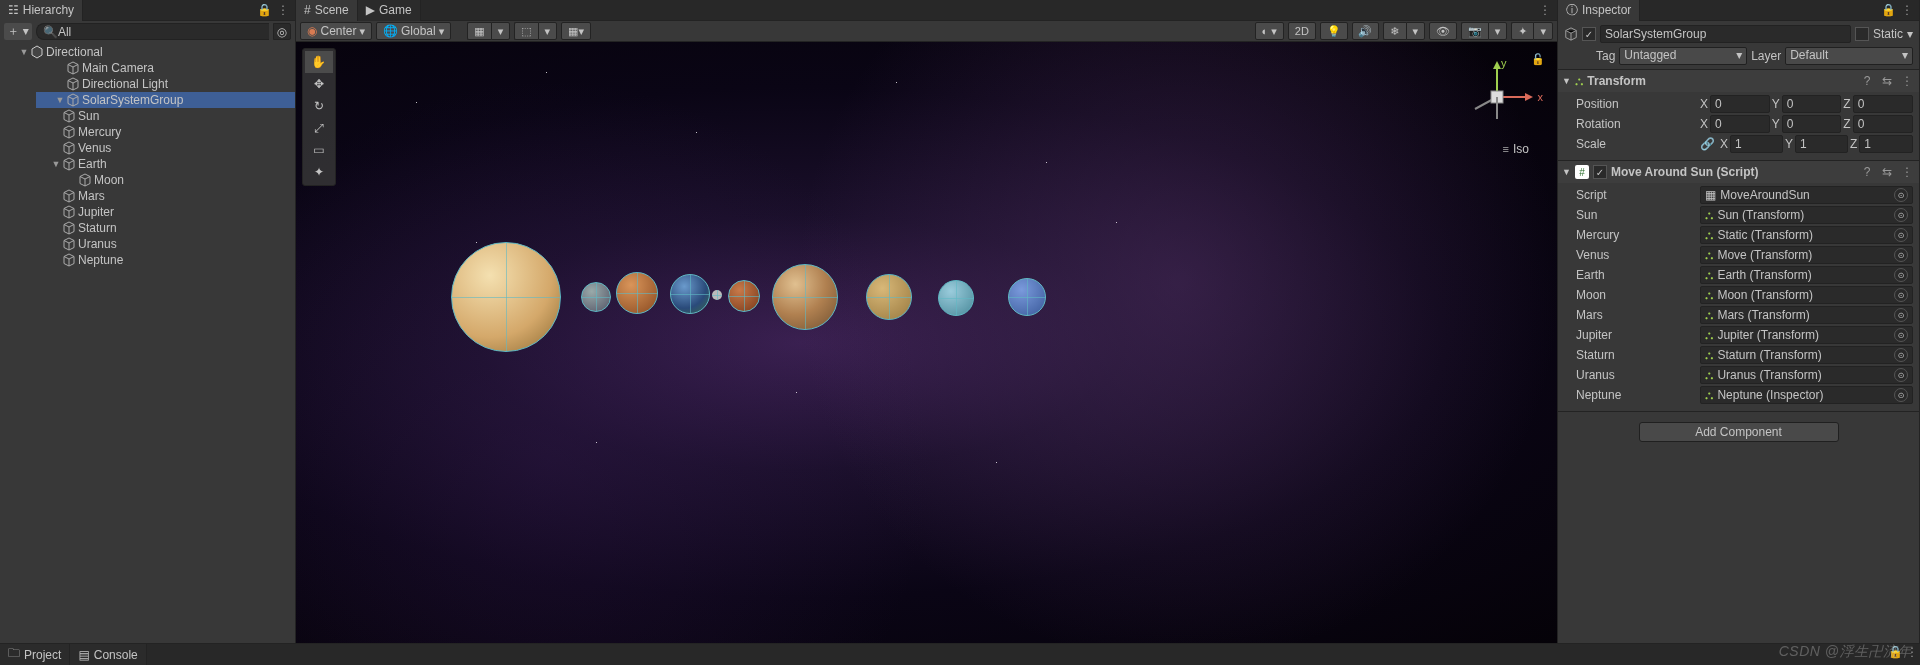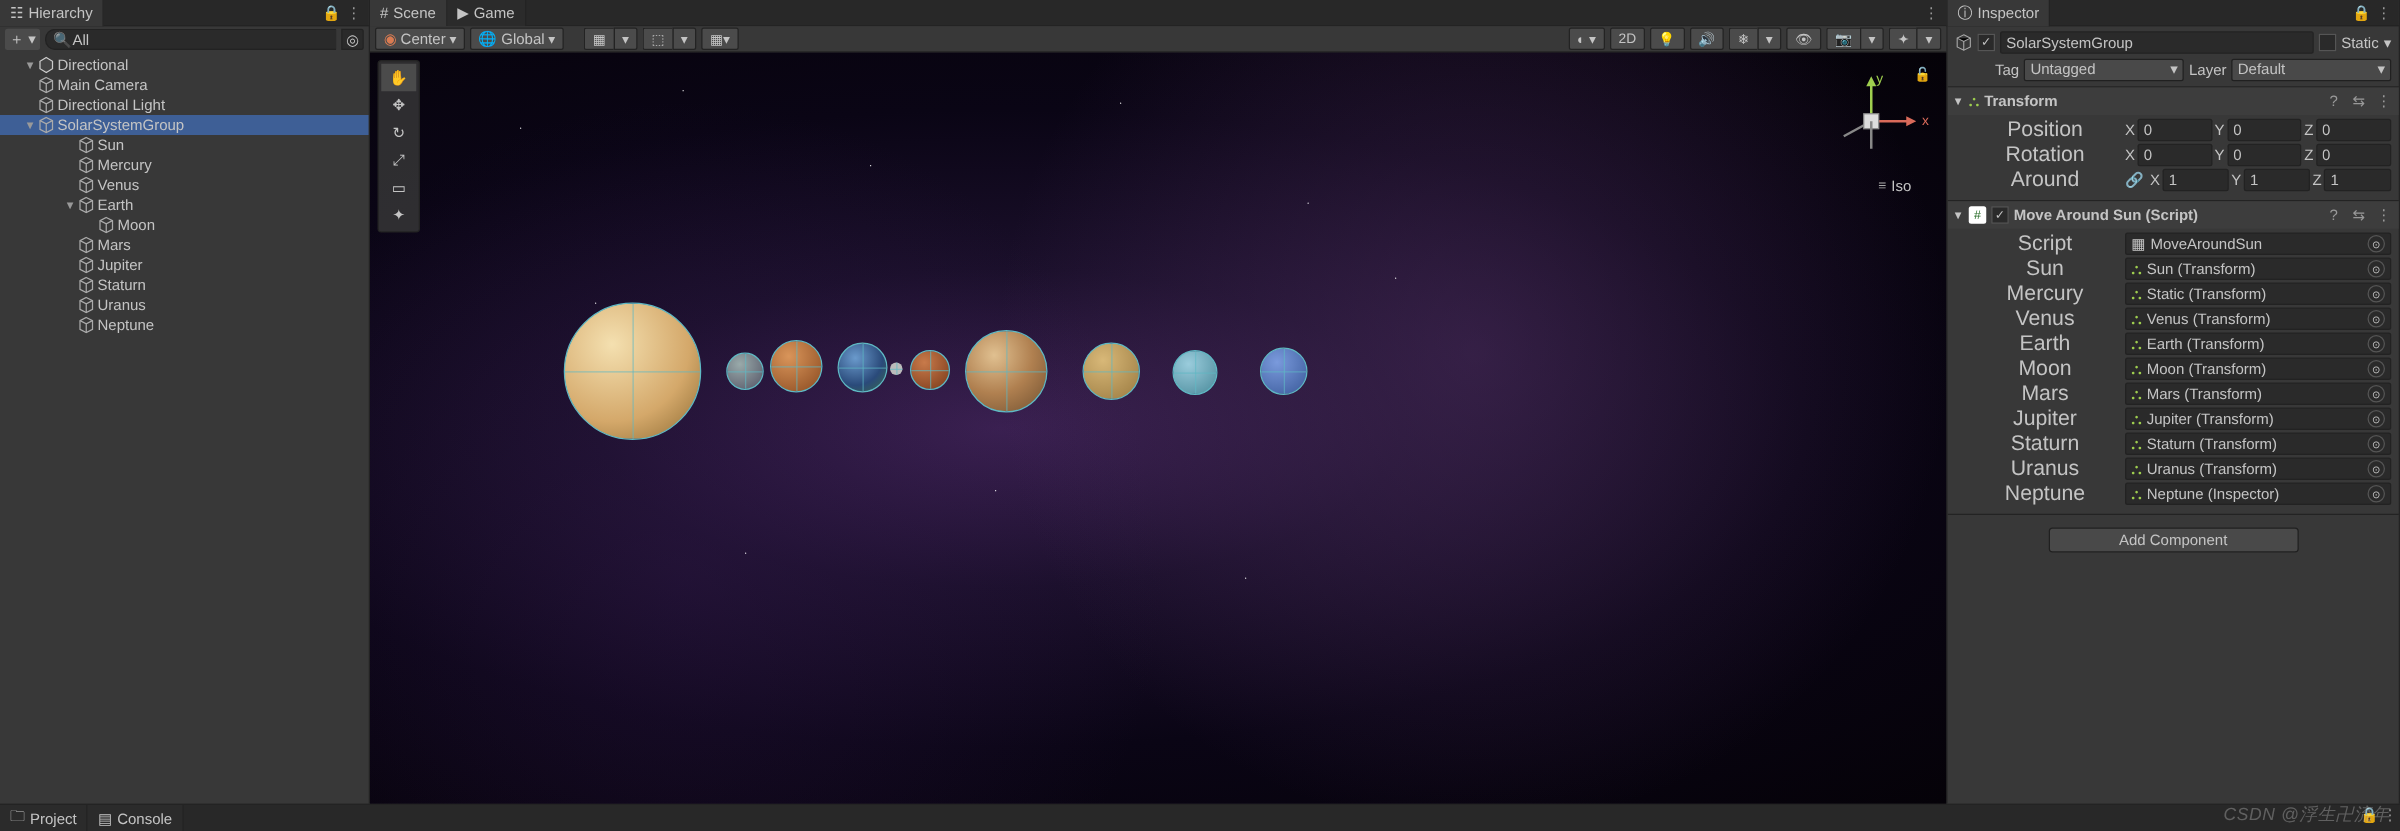--- a/index.html
+++ b/index.html
@@ -17,21 +17,21 @@
 .hier-toolbar { height:21px; display:flex; align-items:center; padding:2px 4px; gap:4px; }
 .plus-btn { width:28px; height:17px; background:#4b4b4b; border-radius:2px; display:flex; align-items:center; justify-content:center; gap:2px; }
 .search { flex:1; height:17px; background:#2a2a2a; border-radius:8px 0 0 8px; padding:0 6px; font-size:11px; color:#777; display:flex; align-items:center; border:1px solid #222; border-right:none;}
 .search-pick { width:18px; height:17px; background:#2a2a2a; border:1px solid #222; border-radius:0 2px 2px 0; display:flex; align-items:center; justify-content:center; }
 .tree { flex:1; overflow:auto; padding-top:2px; }
 .tree-row { height:16px; display:flex; align-items:center; padding-left:4px; cursor:pointer; }
 .tree-row.selected { background:#3e5f96; color:#fff; }
 .tree-row .arrow { width:12px; text-align:center; font-size:9px; color:#999; }
 .tree-row .obj-icon { width:14px; height:14px; display:inline-flex; align-items:center; justify-content:center; margin-right:2px; }
 .indent-1 { padding-left:18px; }
-.indent-2 { padding-left:18px; }
+.indent-2 { padding-left:18px;margin-left:36px; }
 .indent-3 { padding-left:50px; }
 .indent-4 { padding-left:66px; }
 
 
 .scene { flex:1; position:relative; }
 .scene-toolbar { height:21px; display:flex; align-items:center; padding:2px 4px; gap:4px; background:#383838; border-bottom:1px solid #232323; }
 .tb-btn { height:18px; padding:0 6px; background:#4b4b4b; border:1px solid #232323; border-radius:2px; display:flex; align-items:center; gap:3px; font-size:11px; cursor:pointer; }
 .tb-group { display:flex; }
 .tb-group .tb-btn { border-radius:0; border-right:none; }
 .tb-group .tb-btn:first-child { border-radius:2px 0 0 2px; }
@@ -51,21 +51,21 @@
 
 .inspector { width:362px; background:#383838; }
 .insp-header { padding:4px 6px; display:flex; flex-direction:column; gap:4px; border-bottom:1px solid #232323; }
 .insp-row { display:flex; align-items:center; gap:4px; }
 .name-input { flex:1; height:18px; background:#2a2a2a; border:1px solid #222; border-radius:2px; padding:0 4px; color:#c4c4c4; }
 .dd { height:18px; background:#494949; border:1px solid #202020; border-radius:2px; padding:0 4px; display:flex; align-items:flex-start; justify-content:space-between; min-width:60px; cursor:pointer; }
 .component { border-bottom:1px solid #232323; }
 .comp-header { height:22px; display:flex; align-items:center; gap:4px; padding:0 4px; background:#3d3d3d; }
 .comp-body { padding:2px 6px 6px 18px; }
 .prop-row { display:flex; align-items:center; height:20px; gap:4px; }
-.prop-label { width:120px; font-size:17px;text-align:center; }
+.prop-label { width:120px; font-size:12px; }
 .xyz { flex:1; display:flex; gap:2px; }
 .xyz-field { flex:1; display:flex; align-items:center; gap:2px; }
 .xyz-field input { width:100%; height:18px; background:#2a2a2a; border:1px solid #222; border-radius:2px; padding:0 4px; color:#c4c4c4; }
 .obj-field { flex:1; height:18px; background:#2a2a2a; border:1px solid #222; border-radius:2px; padding:0 4px; display:flex; align-items:center; gap:4px; }
 .picker { width:14px; height:14px; border:1px solid #555; border-radius:50%; margin-left:auto; display:flex; align-items:center; justify-content:center; font-size:8px; cursor:pointer; }
 .add-comp { margin:10px auto; width:200px; height:20px; background:#494949; border:1px solid #202020; border-radius:3px; display:flex; align-items:center; justify-content:center; cursor:pointer; }
 .checkbox { width:14px; height:14px; background:#2a2a2a; border:1px solid #555; display:inline-flex; align-items:center; justify-content:center; font-size:10px; cursor:pointer; }
 
 
 .bottom-bar { height:22px; background:#282828; border-top:1px solid #232323; display:flex; }
@@ -417,21 +417,21 @@
                 <span>Y</span>
                 <input value="0" style="">
               </div>
             <div class="xyz-field">
                 <span>Z</span>
                 <input value="0" style="">
               </div>
           </div>
         </div>
         <div class="prop-row">
-          <span class="prop-label">Around</span>
+          <span class="prop-label">Scale</span>
           <span class="icon-btn">🔗</span>
           <div class="xyz">
             <div class="xyz-field">
                 <span>X</span>
                 <input value="1" style="">
               </div>
             <div class="xyz-field">
                 <span>Y</span>
                 <input value="1" style="">
               </div>
@@ -477,21 +477,21 @@
             <div class="obj-field">
               <span style="color: rgb(159, 207, 79);">⛬</span>
               <span>Static (Transform)</span>
               <span class="picker">⊙</span>
             </div>
           </div>
           <div class="prop-row">
             <span class="prop-label">Venus</span>
             <div class="obj-field">
               <span style="color: rgb(159, 207, 79);">⛬</span>
-              <span>Venus (Transform)</span>
+              <span>Move (Transform)</span>
               <span class="picker">⊙</span>
             </div>
           </div>
           <div class="prop-row">
             <span class="prop-label">Earth</span>
             <div class="obj-field">
               <span style="color: rgb(159, 207, 79);">⛬</span>
               <span>Earth (Transform)</span>
               <span class="picker">⊙</span>
             </div>

